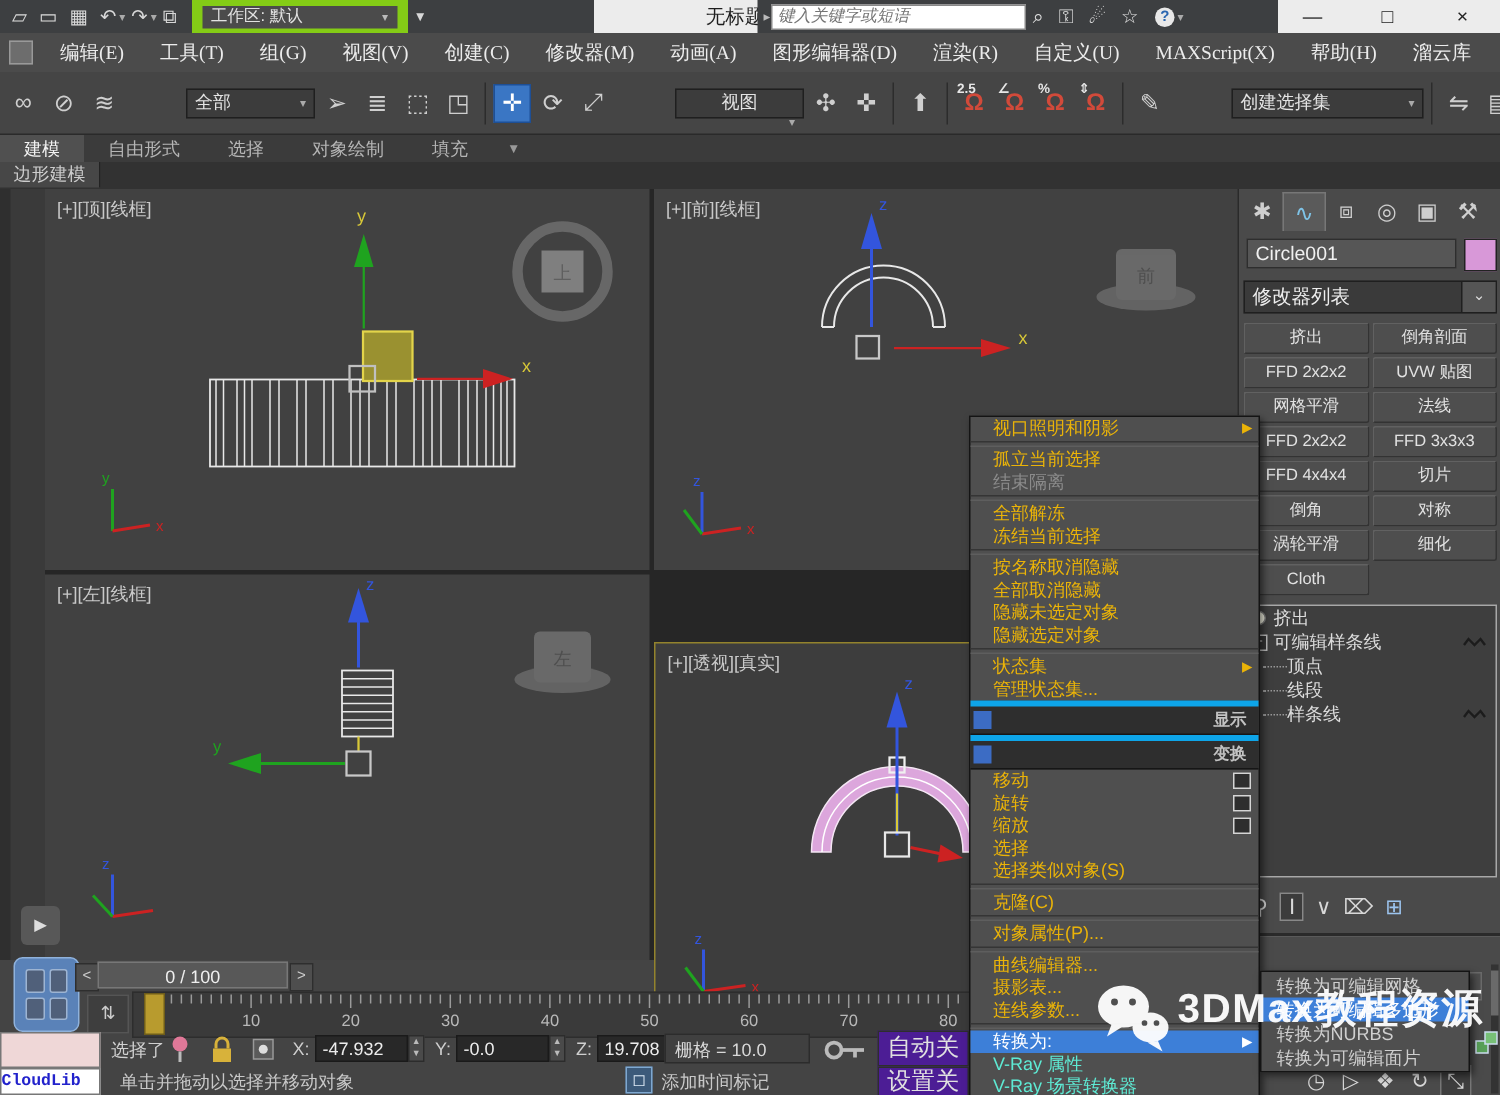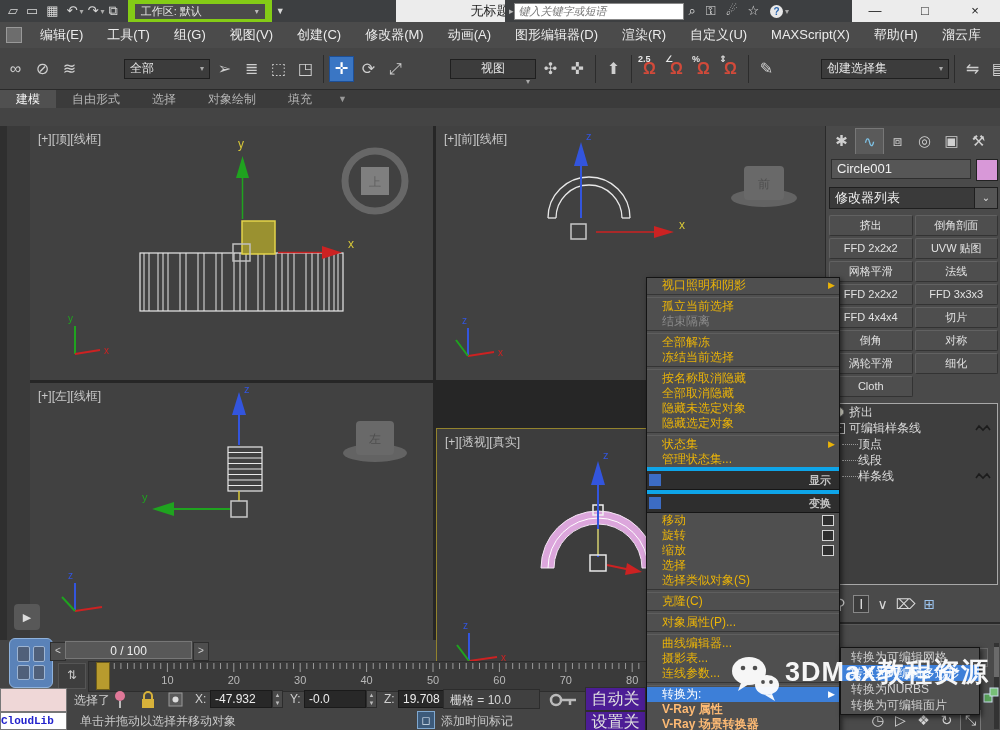--- a/index.html
+++ b/index.html
@@ -22,21 +22,21 @@
   .sch-icon{color:#e0e0e0;font-size:13px;padding:0 5px;}
   .help-circ{width:13px;height:13px;border-radius:50%;background:#e8e8e8;color:#2a66b0;font-weight:bold;
              font-size:10px;text-align:center;line-height:13px;margin-left:6px;}
   .win-controls{position:absolute;right:0;top:0;width:150px;height:22px;display:flex;}
   .win-btn{flex:1;text-align:center;color:#222;font-size:13px;line-height:22px;}
 
   
   .menubar{position:absolute;left:0;top:22px;width:1000px;height:26px;background:#4b4b4b;
            display:flex;align-items:center;border-bottom:1px solid #383838;}
   .app-logo{width:14px;height:14px;margin:0 6px;background:#6d6d6d;border:1px solid #999;}
-  .menu-item{padding:0 12px;color:#ececec;font-size:13px;line-height:26px;white-space:nowrap;}
+  .menu-item{padding:0 12px;color:#ececec;font-size:13px;line-height:26px;white-space:nowrap;font-family:Liberation Serif, serif;}
 
   
   .toolbar{position:absolute;left:0;top:48px;width:1000px;height:42px;background:#454545;
            border-bottom:1px solid #2a2a2a;display:flex;align-items:center;gap:2px;padding-left:3px;
            overflow:hidden;box-sizing:border-box;}
   .tbtn{width:25px;height:26px;display:flex;align-items:center;justify-content:center;color:#cfcfcf;
         font-size:16px;position:relative;flex:none;}
   .tbtn.active{background:#3a76c4;border:1px solid #1d4f96;color:#fff;box-sizing:border-box;}
   .tbtn .sup{position:absolute;top:-2px;left:1px;font-size:9px;color:#e8e8e8;}
   .tbtn.magnet{color:#d24a3a;font-weight:bold;}
@@ -112,21 +112,21 @@
   .pscroll{position:absolute;right:1px;top:517px;width:5px;height:86px;background:#333;}
   .pscroll div{position:absolute;left:0;top:4px;width:5px;height:30px;background:#6a6a6a;}
 
   
   .cmenu{position:absolute;left:646px;top:277px;width:192px;background:#4f4f4f;
          border:1px solid #141414;box-shadow:2px 2px 5px rgba(0,0,0,.55);z-index:30;padding-bottom:1px;}
   .cm-item{height:15px;line-height:15px;padding-left:15px;color:#eab308;font-size:12px;
            position:relative;white-space:nowrap;}
   .cm-item.selected{background:#3d7fd8;color:#fff;}
   .cm-item.disabled{color:#8b8b8b;}
-  .cm-item.dim{color:#fdba74;font-weight:bold;}
+  .cm-item.dim{color:#5eead4;}
   .cm-arrow{position:absolute;right:4px;top:0;font-size:9px;}
   .cm-set{position:absolute;right:5px;top:2px;width:10px;height:9px;border:1px solid #d5d5d5;
           background:#2e2e2e;}
   .cm-sep{height:2px;border-top:1px solid #353535;border-bottom:1px solid #5e5e5e;margin:1px 0;}
   .cm-header{height:18px;line-height:18px;background:#2e2e2e;border-top:4px solid #0ea5e9;
              border-bottom:1px solid #161616;color:#c2c2c2;font-size:11px;font-weight:bold;
              text-align:right;padding-right:8px;position:relative;}
   .cm-header .quad{position:absolute;left:2px;top:3px;width:12px;height:12px;background:#3c6cc4;}
   .smenu{position:absolute;left:840px;top:647px;width:138px;background:#4f4f4f;
          border:1px solid #141414;box-shadow:2px 2px 5px rgba(0,0,0,.55);z-index:31;padding:1px 0;}
@@ -339,20 +339,23 @@
     </div>
 
   <div class="ribbon" id="ribbonTabs">
       <div class="rtab active">建模</div>
       <div class="rtab">自由形式</div>
       <div class="rtab">选择</div>
       <div class="rtab">对象绘制</div>
       <div class="rtab">填充</div>
       <div class="rtab-caret">▼</div>
     </div>
+  <div class="ribbon2">
+    <span class="rpanel-tab">边形建模</span>
+  </div>
 
   <div class="left-strip">
       <div class="left-strip-inner"></div>
     </div>
   <div class="vparea">
 
     <div class="vp" style="left:0;top:0;width:403px;height:254px;">
       <div class="vp-label">[+][顶][线框]</div>
       <svg width="403" height="254">
         <g id="combLines" stroke="#e8e8e8" stroke-width="1" fill="none">

